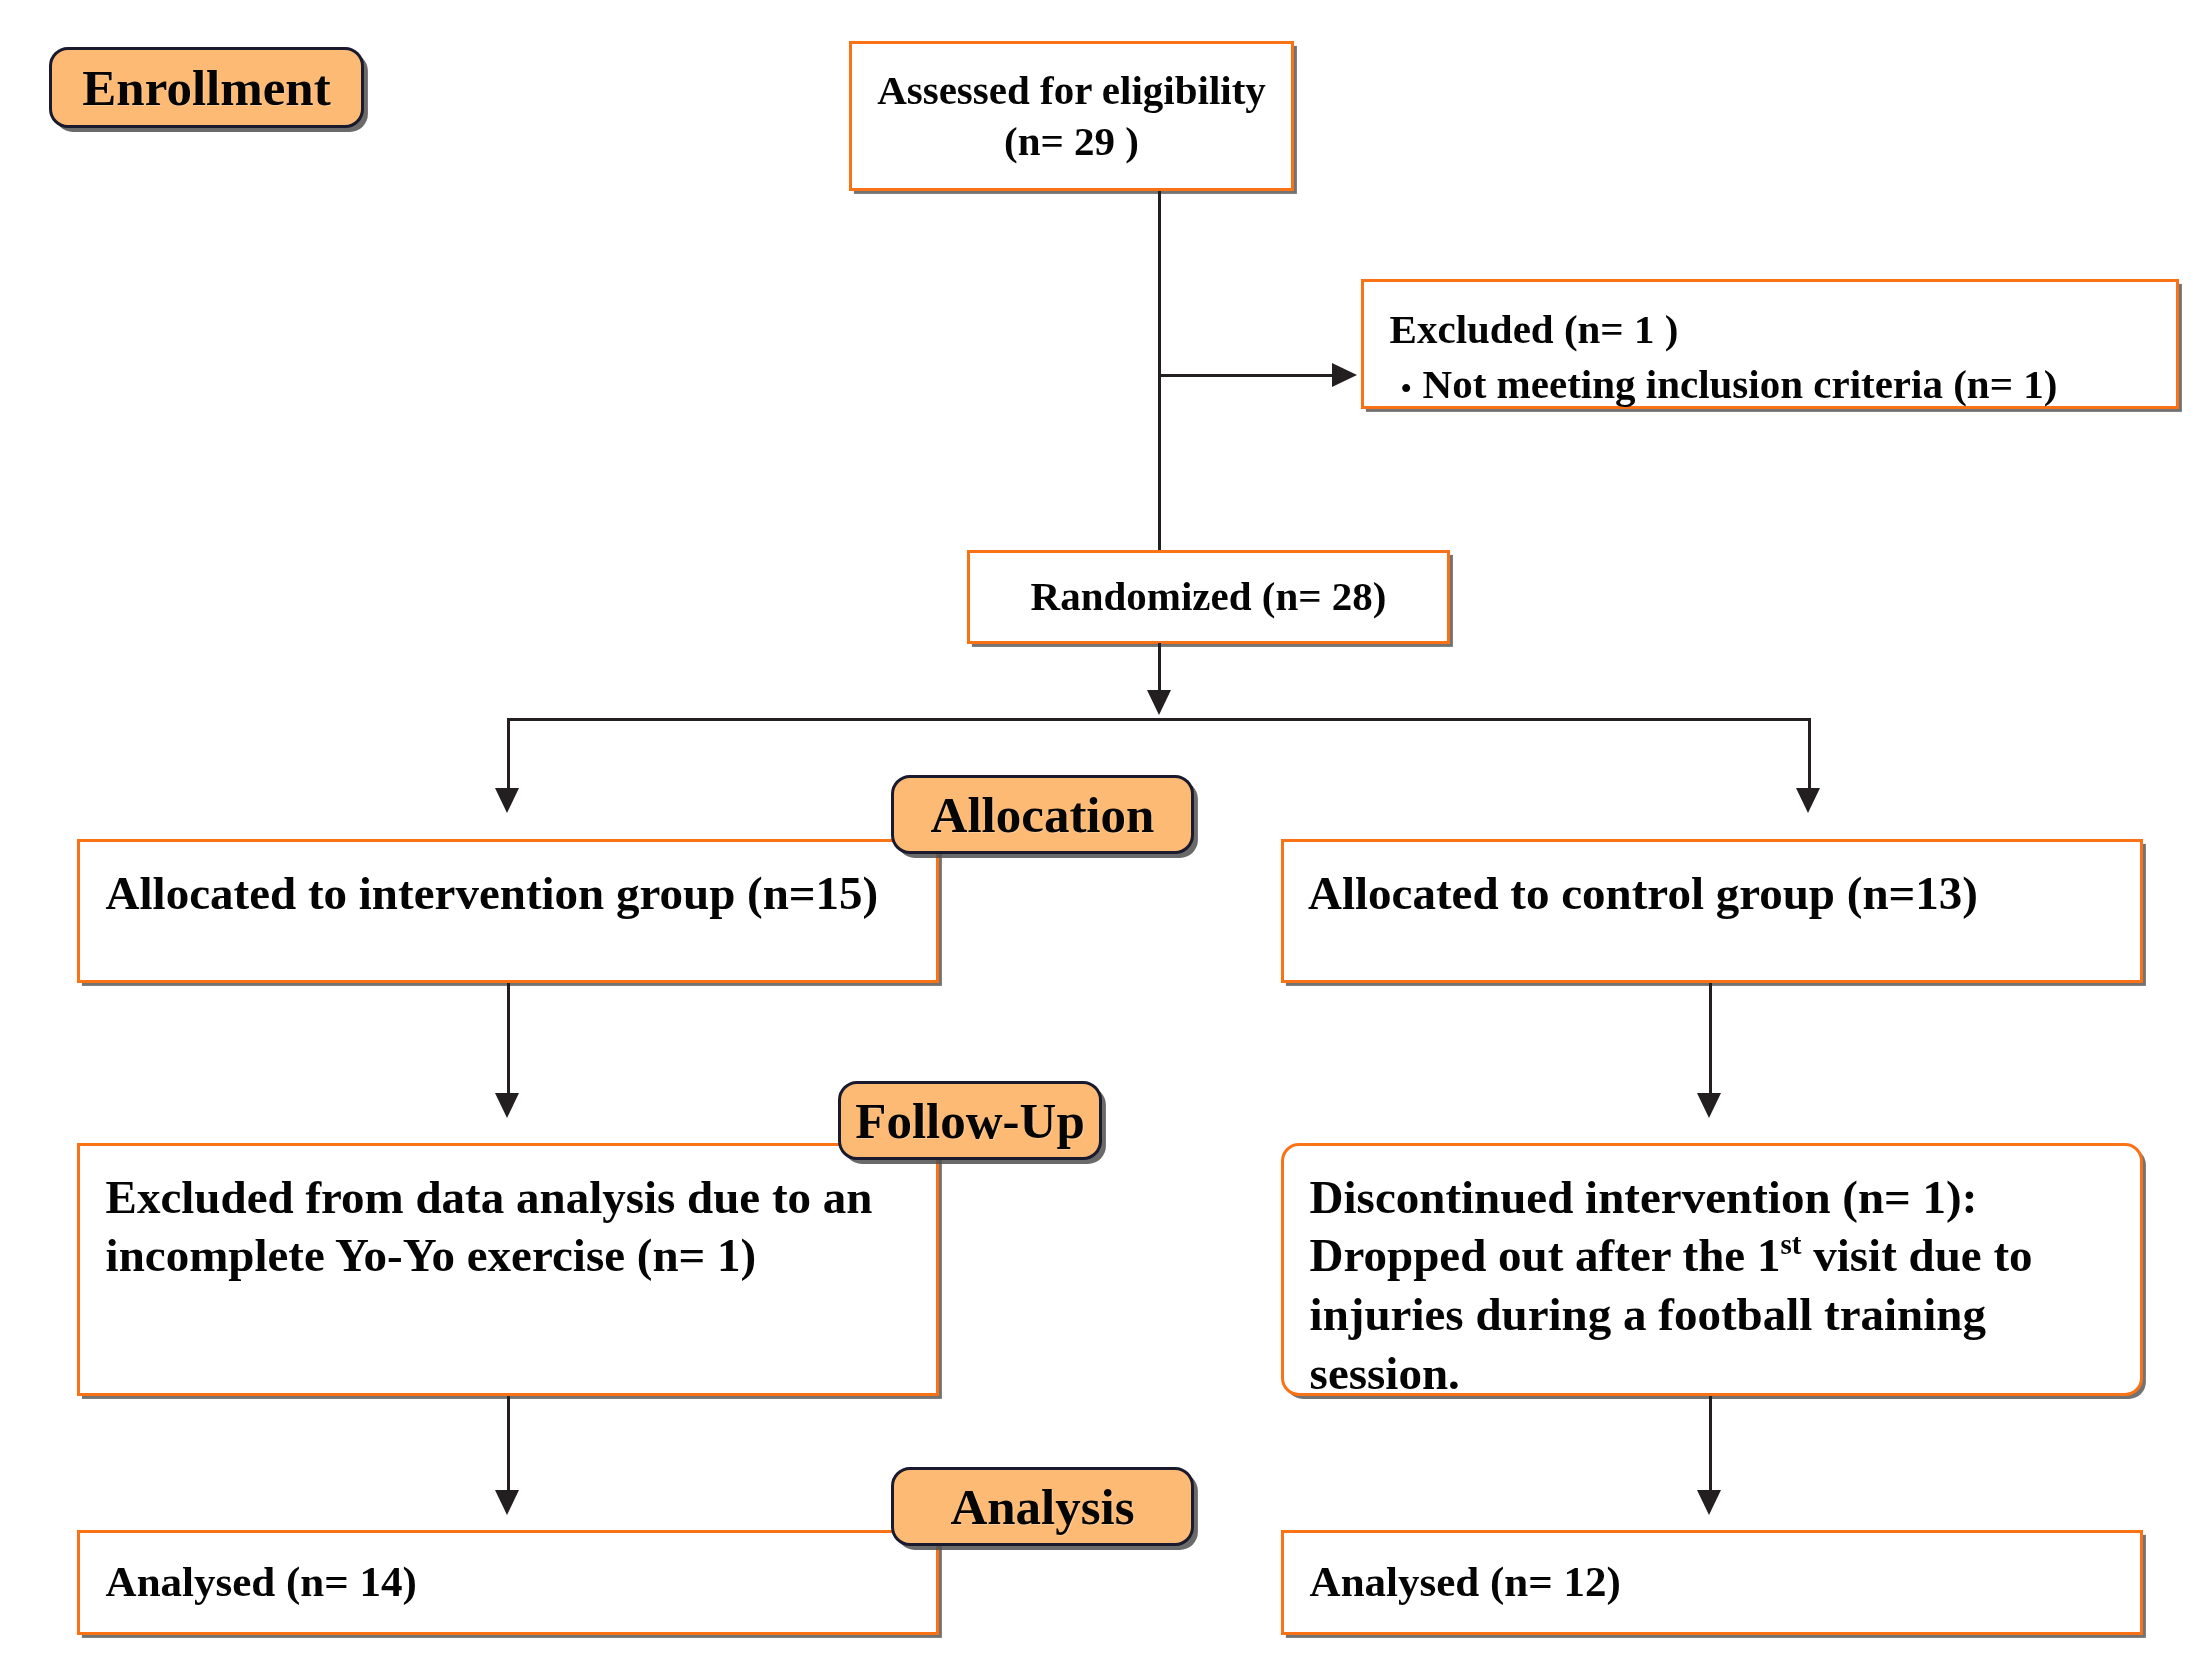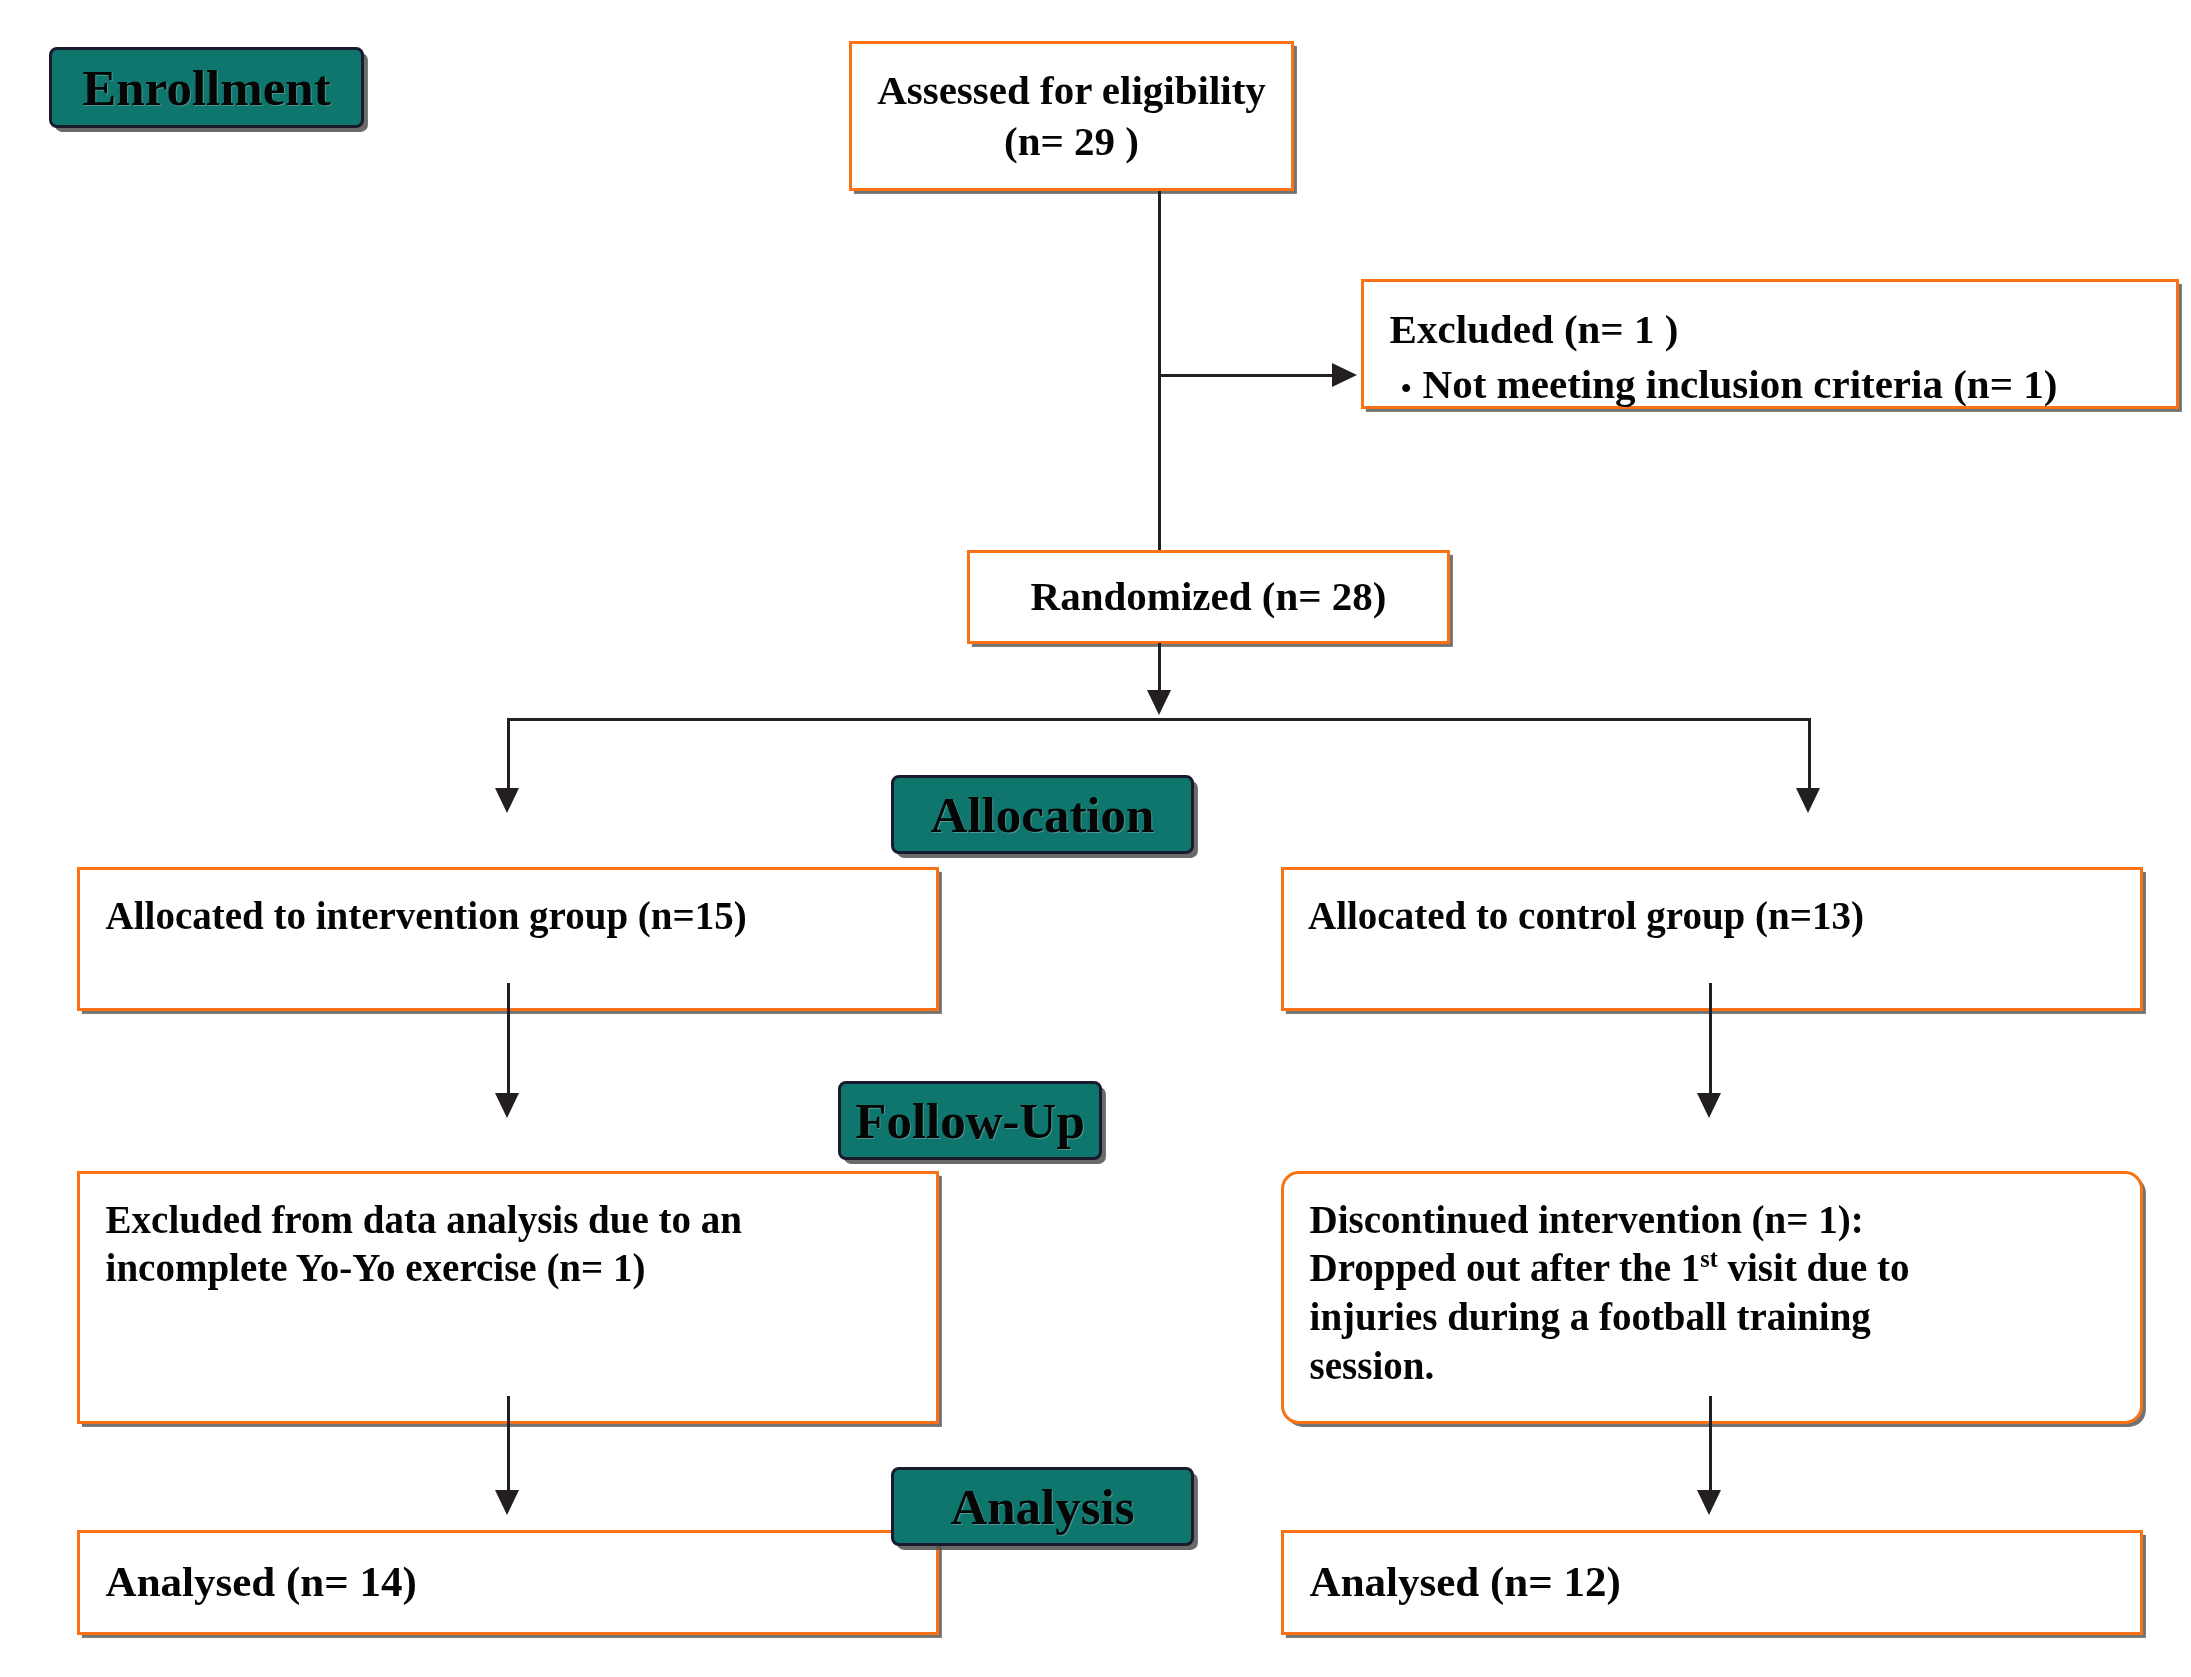--- a/index.html
+++ b/index.html
@@ -36,23 +36,23 @@
     justify-content: center;
     text-align: center;
   }
   .box.left {
     padding: 21.7px 25.6px 9.9px 25.6px;
     text-align: left;
   }
   .badge {
     position: absolute;
     box-sizing: border-box;
-    background: #0f766e;
+    background: #fdba74;
     border: 3px solid #1a1a2e;
-    border-radius: 8px;
+    border-radius: 19px;
     box-shadow: 4.9px 4.9px 0 -1px rgba(80,80,80,0.85);
     display: flex;
     align-items: center;
     justify-content: center;
     font-weight: bold;
     color: #050505;
     z-index: 40;
     text-shadow: 1px 1px 0 rgba(255,255,255,0.25);
   }
   .line-v {
@@ -95,21 +95,21 @@
     flex: 0 0 33px;
     text-align: center;
     font-size: 29.6px;
     line-height: 1;
   }
   sup {
     font-size: 0.62em;
     vertical-align: super;
     line-height: 0;
   }
-  .fs-40 { font-size: 39px; margin-top: 28px; }
+  .fs-40 { font-size: 47px; }
   .fs-42 { font-size: 41px; }
   .fs-44 { font-size: 43px; }
   .fs-52 { font-size: 51px; }
 </style>
 </head>
 <body>
 
 <div id="canvas">
 
   <div class="badge fs-52" style="left:49px; top:47px; width:315px; height:81px;">

